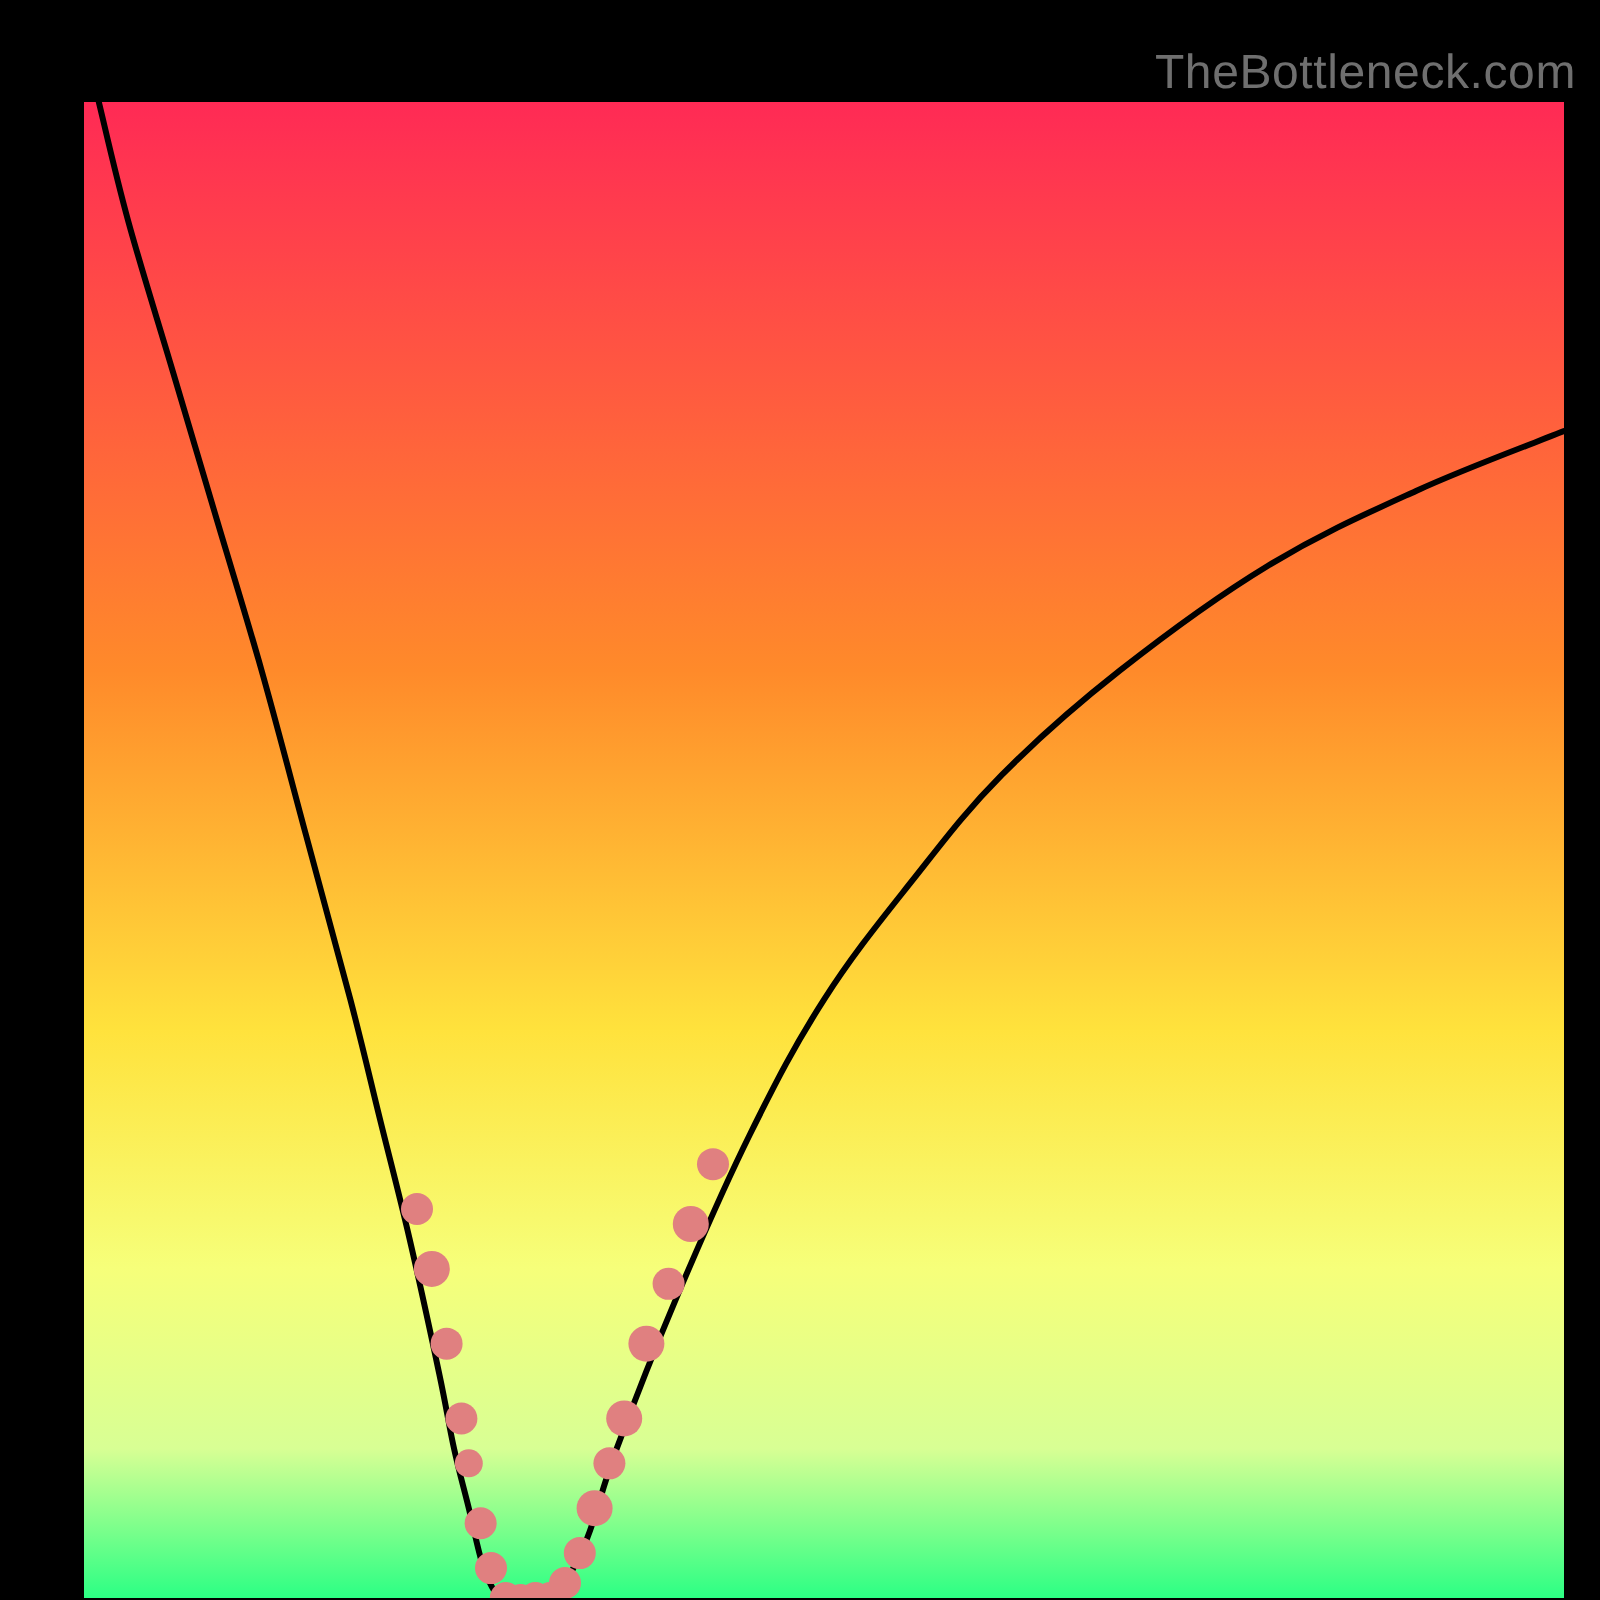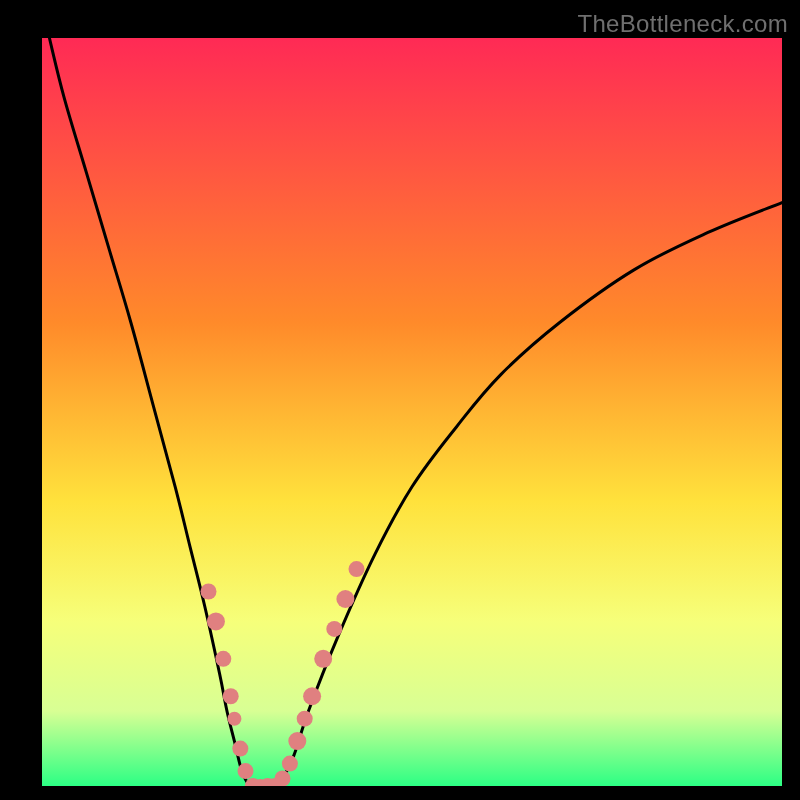--- a/index.html
+++ b/index.html
@@ -7,21 +7,21 @@
     padding: 0;
     width: 800px;
     height: 800px;
     overflow: hidden;
     background: #000;
     font-family: Arial, Helvetica, sans-serif;
   }
   .frame {
     position: absolute;
     left: 0;
-    top: 4px;
+    top: 17px;
     width: 800px;
     height: 584px;
     background: #000;
   }
   .plot {
     position: absolute;
     box-sizing: border-box;
   }
   .gradient-fill {
     position: absolute;

